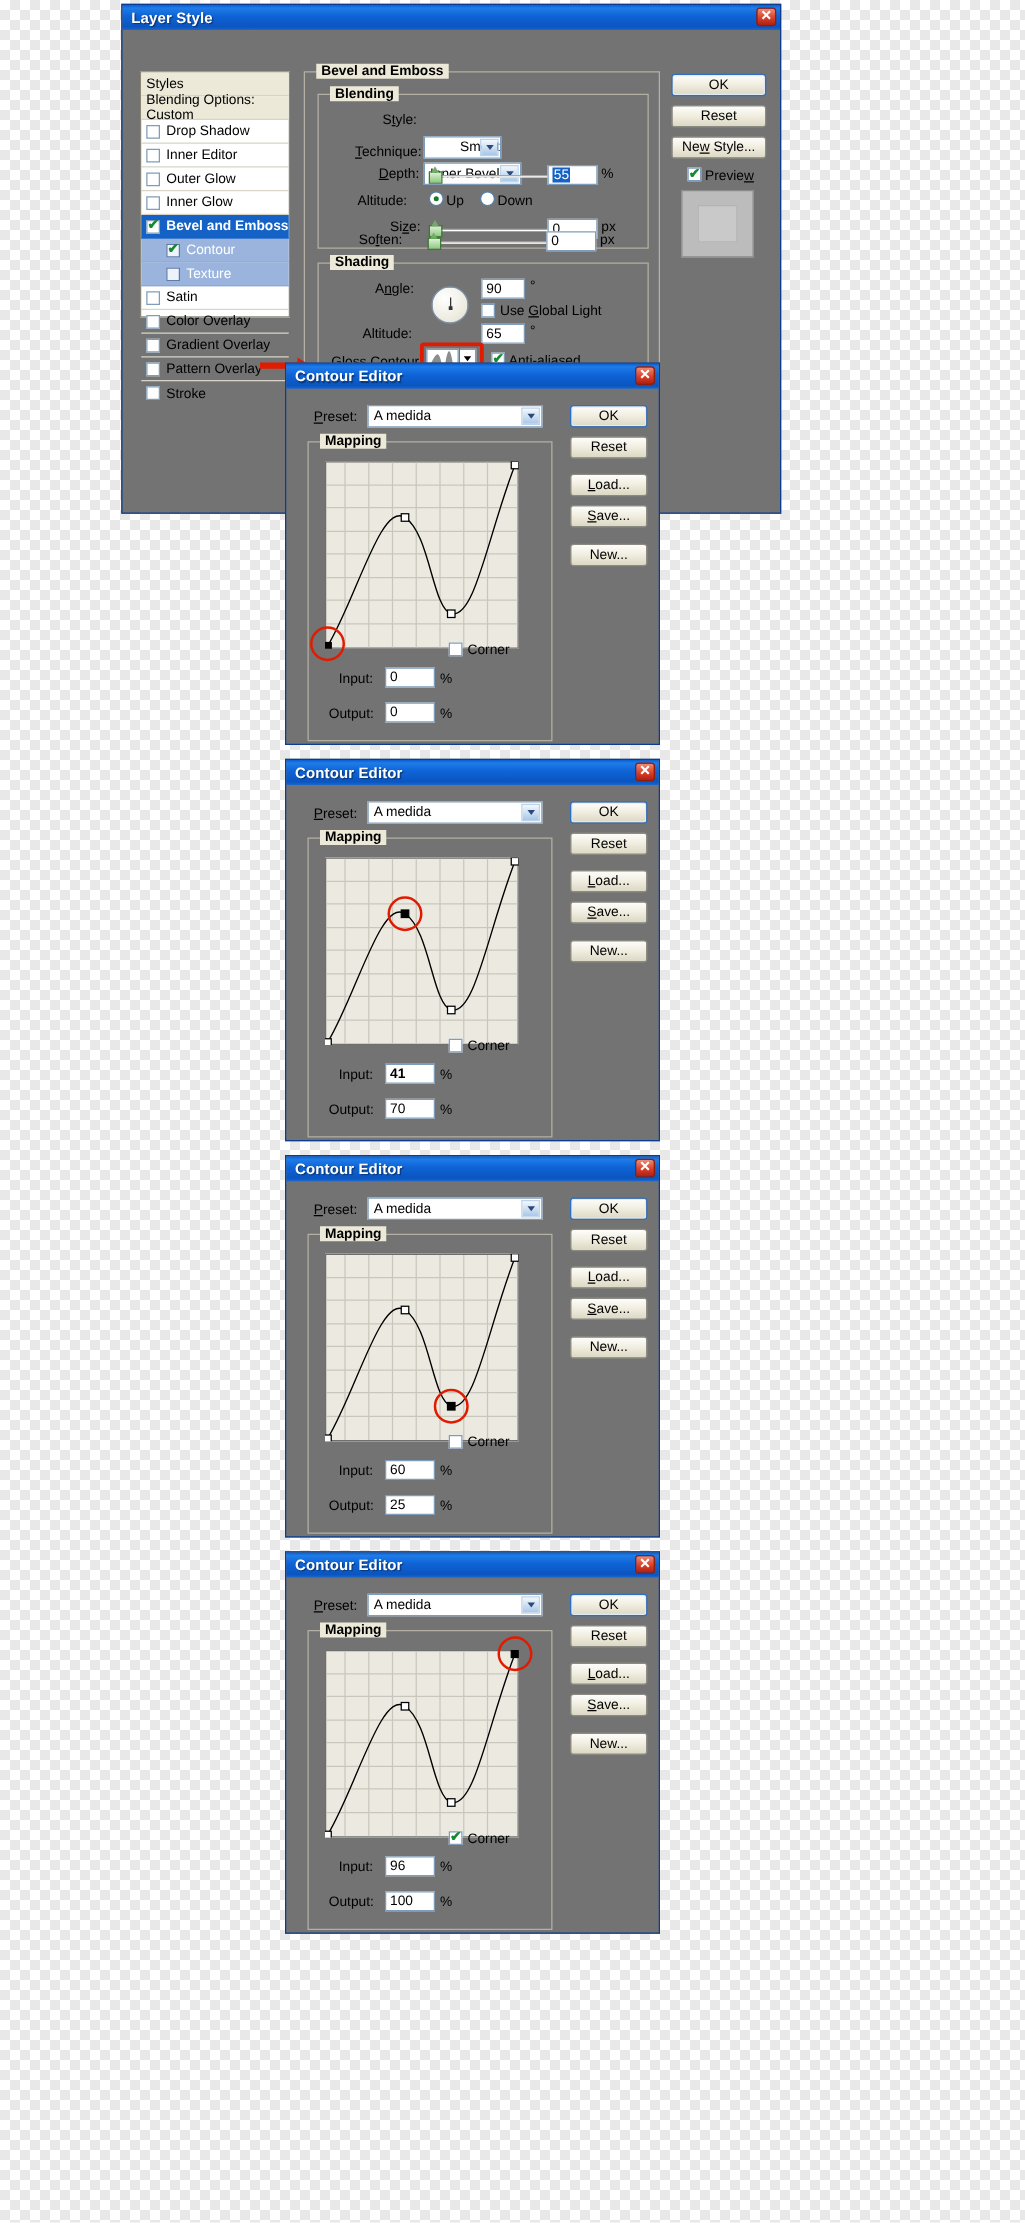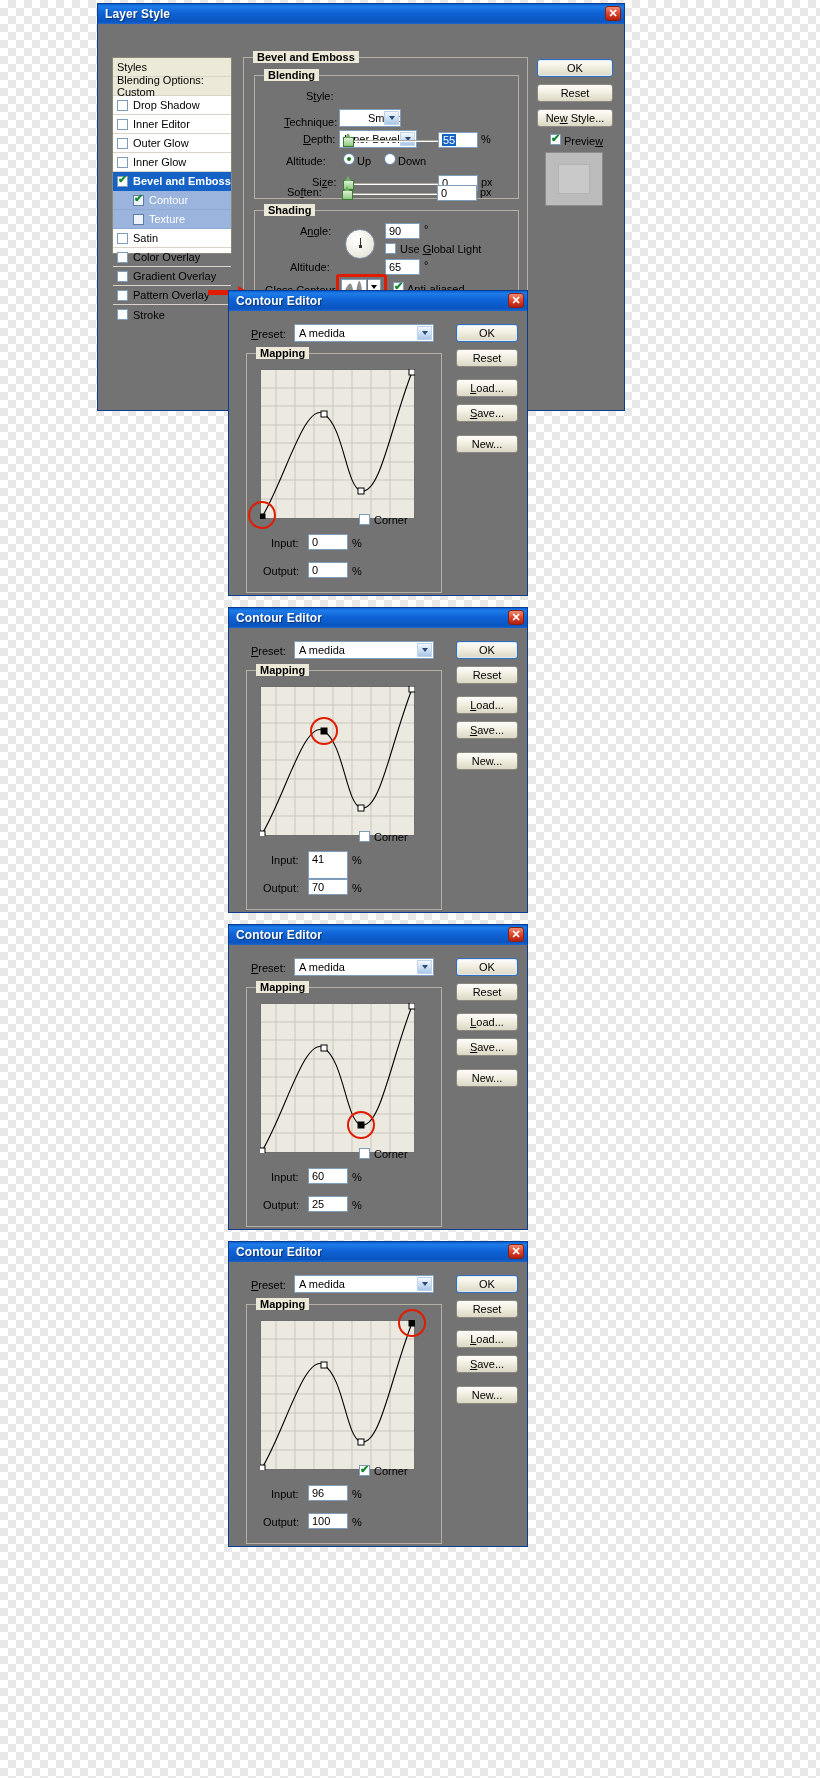--- a/index.html
+++ b/index.html
@@ -501,21 +501,21 @@
           <path d="M2,148 C25,110 45,32 64,45 C84,58 86,118 101,122 C120,126 130,60 152,3" fill="none" stroke="#000" stroke-width="1.1"></path>
           <rect x="61" y="42" width="6" height="6" fill="#000" stroke="#000"></rect>
           <rect x="98" y="119" width="6" height="6" fill="#fff" stroke="#000"></rect>
           <rect x="149" y="0" width="6" height="6" fill="#fff" stroke="#000"></rect>
           <rect x="-1" y="145" width="6" height="6" fill="#fff" stroke="#000"></rect>
         </svg>
         <div class="ringmark" style="left:50px; top:31px; width:28px; height:28px;"></div>
       </div>
 
       <span class="lbl" style="left:24px; top:183px;">Input:</span>
-      <div class="tbox" style="left:61px; top:180px; width:40px; height:28px;">
+      <div class="tbox" style="left:61px; top:180px; width:40px; height:16px;font-weight:bold;">
         <span>41</span>
       </div>
       <span class="lbl" style="left:105px; top:183px;">%</span>
 
       <span class="lbl" style="left:16px; top:211px;">Output:</span>
       <div class="tbox" style="left:61px; top:208px; width:40px; height:16px;">
         <span>70</span>
       </div>
       <span class="lbl" style="left:105px; top:211px;">%</span>
     </div>

